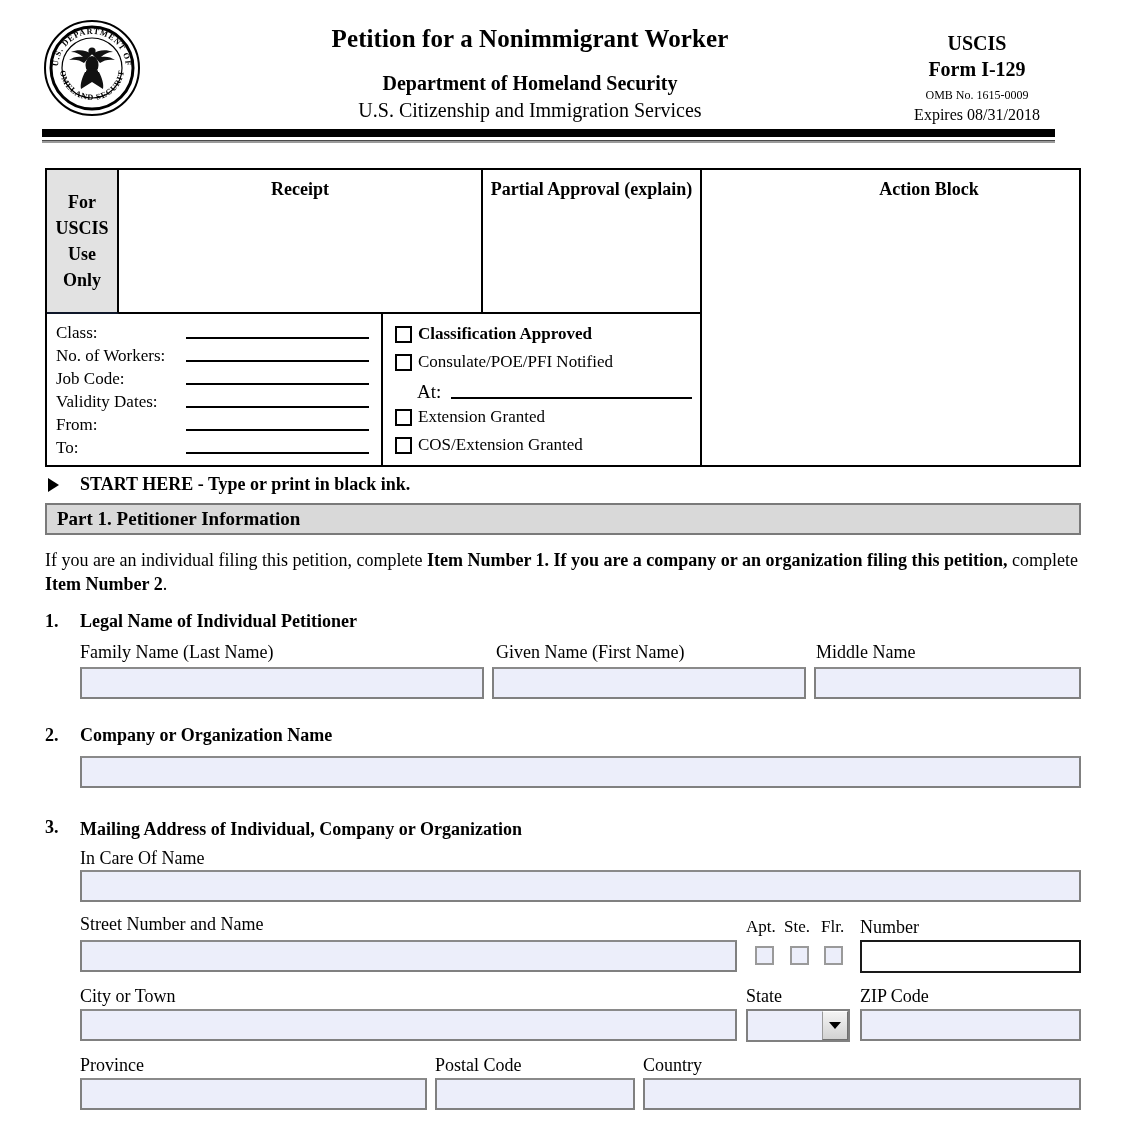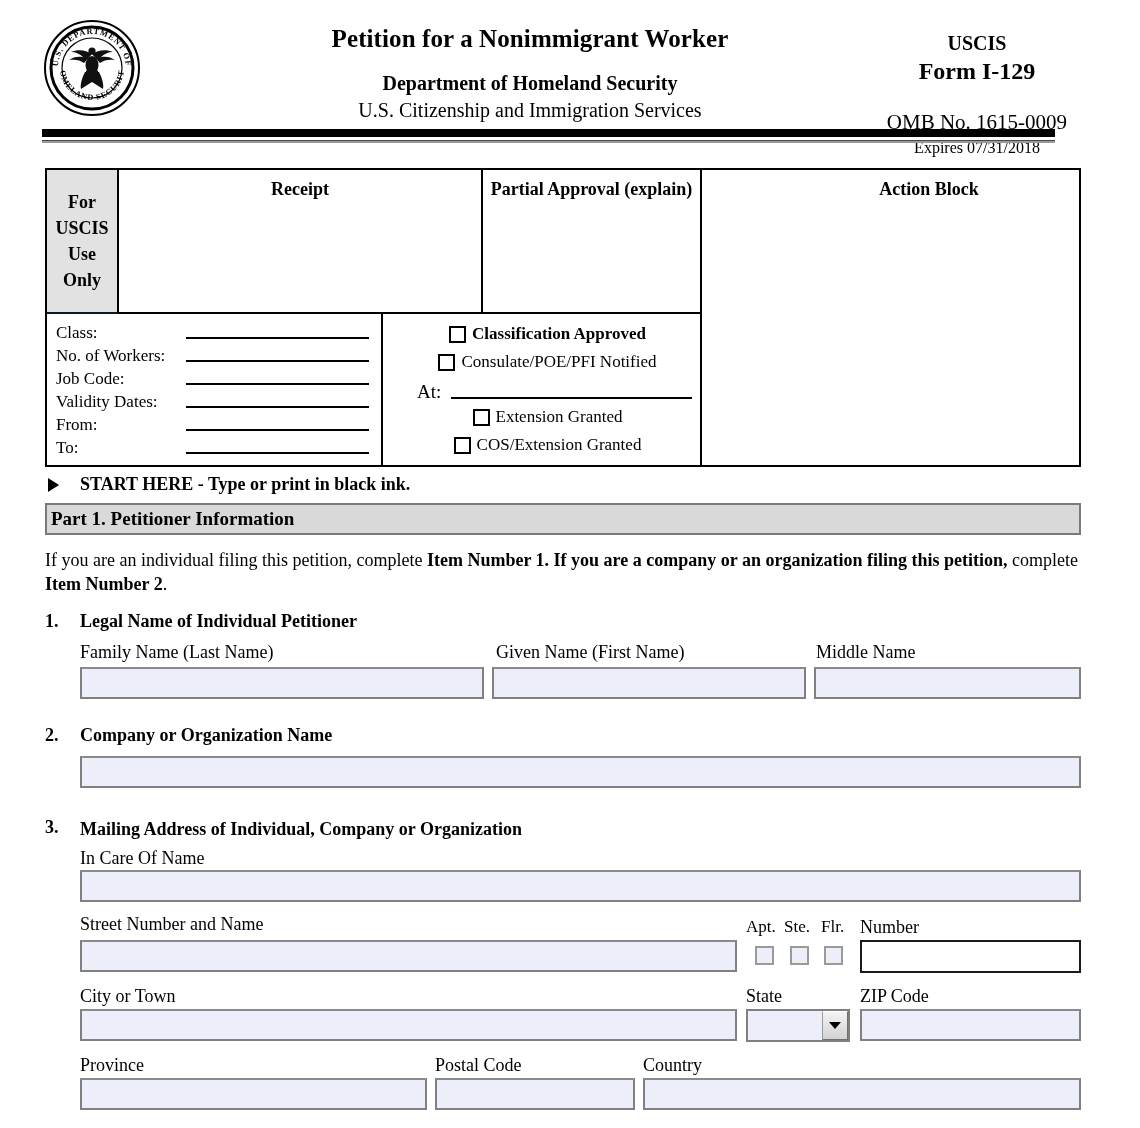--- a/index.html
+++ b/index.html
@@ -54,22 +54,22 @@
   }
   .header-right {
     position: absolute;
     right: 58px;
     top: 30px;
     width: 210px;
     text-align: center;
     line-height: 1.32;
   }
   .hr-agency { font-size: 20px; font-weight: bold; }
-  .hr-form { font-size: 24px; font-weight: bold; }
-  .hr-omb { font-size: 21px; margin-top: 21px; }
+  .hr-form { font-size: 20px; font-weight: bold; }
+  .hr-omb { font-size: 12px; margin-top: 5px; }
   .hr-exp { font-size: 16px; }
 
   .rule-thick {
     position: absolute;
     left: 42px;
     top: 129px;
     width: 1013px;
     height: 8px;
     background: #000000;
   }
@@ -161,21 +161,20 @@
   .cinfo-line {
     flex: 1;
     margin-right: 12px;
     margin-bottom: 4px;
     border-bottom: 2px solid #000;
   }
   .chk-row {
     display: flex;
     align-items: center;
     height: 28px;
-    justify-content: center;
   }
   .chk {
     width: 17px; height: 17px;
     border: 2px solid #000;
     background: #fff;
     flex: none;
     margin-right: 6px;
   }
   .chk-label { font-size: 17px; }
   .chk-label.bold { font-weight: bold; }
@@ -216,21 +215,21 @@
   .part-bar {
     position: absolute;
     left: 45px;
     top: 503px;
     width: 1036px;
     height: 32px;
     background: #d9d9d9;
     border: 2px solid #7a7a7a;
     display: flex;
     align-items: center;
-    padding-left: 4px;
+    padding-left: 10px;
   }
   .part-bar-text {
     font-size: 19px;
     font-weight: bold;
   }
 
   
   .intro {
     position: absolute;
     left: 45px;
@@ -336,21 +335,21 @@
   <div class="header-center">
     <div class="form-title">Petition for a Nonimmigrant Worker</div>
     <div class="dhs-line">Department of Homeland Security</div>
     <div class="uscis-line">U.S. Citizenship and Immigration Services</div>
   </div>
 
   <div class="header-right">
     <div class="hr-agency">USCIS</div>
     <div class="hr-form">Form I-129</div>
     <div class="hr-omb">OMB No. 1615-0009</div>
-    <div class="hr-exp">Expires 07/31/2018</div>
+    <div class="hr-exp">Expires 08/31/2018</div>
   </div>
 </div>
 
 <div class="rule-thick"></div>
 <div class="rule-thin"></div>
 
 <div class="uscis-box">
 
   <div class="cell-foruse">
     <div class="foruse-text">

